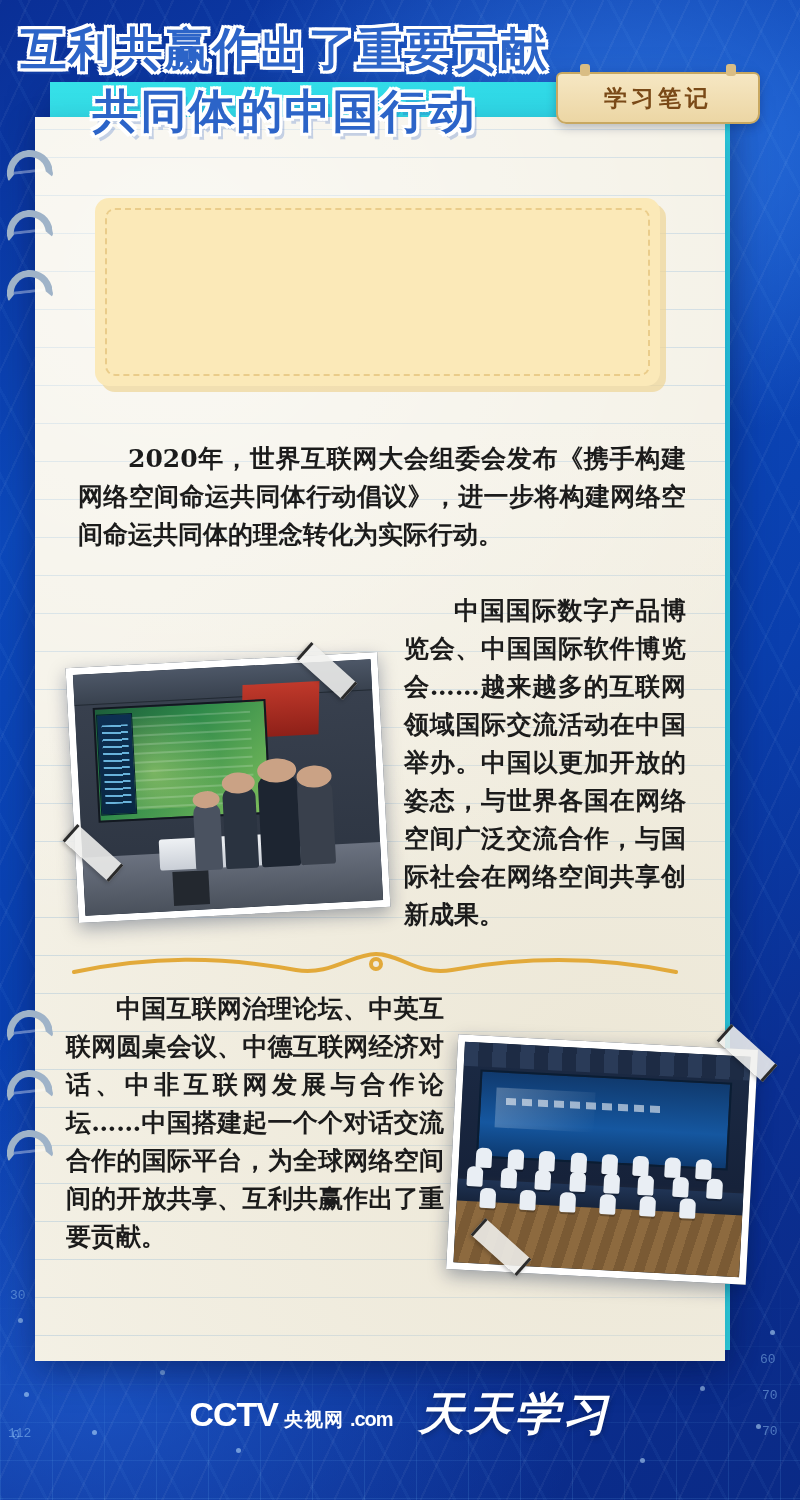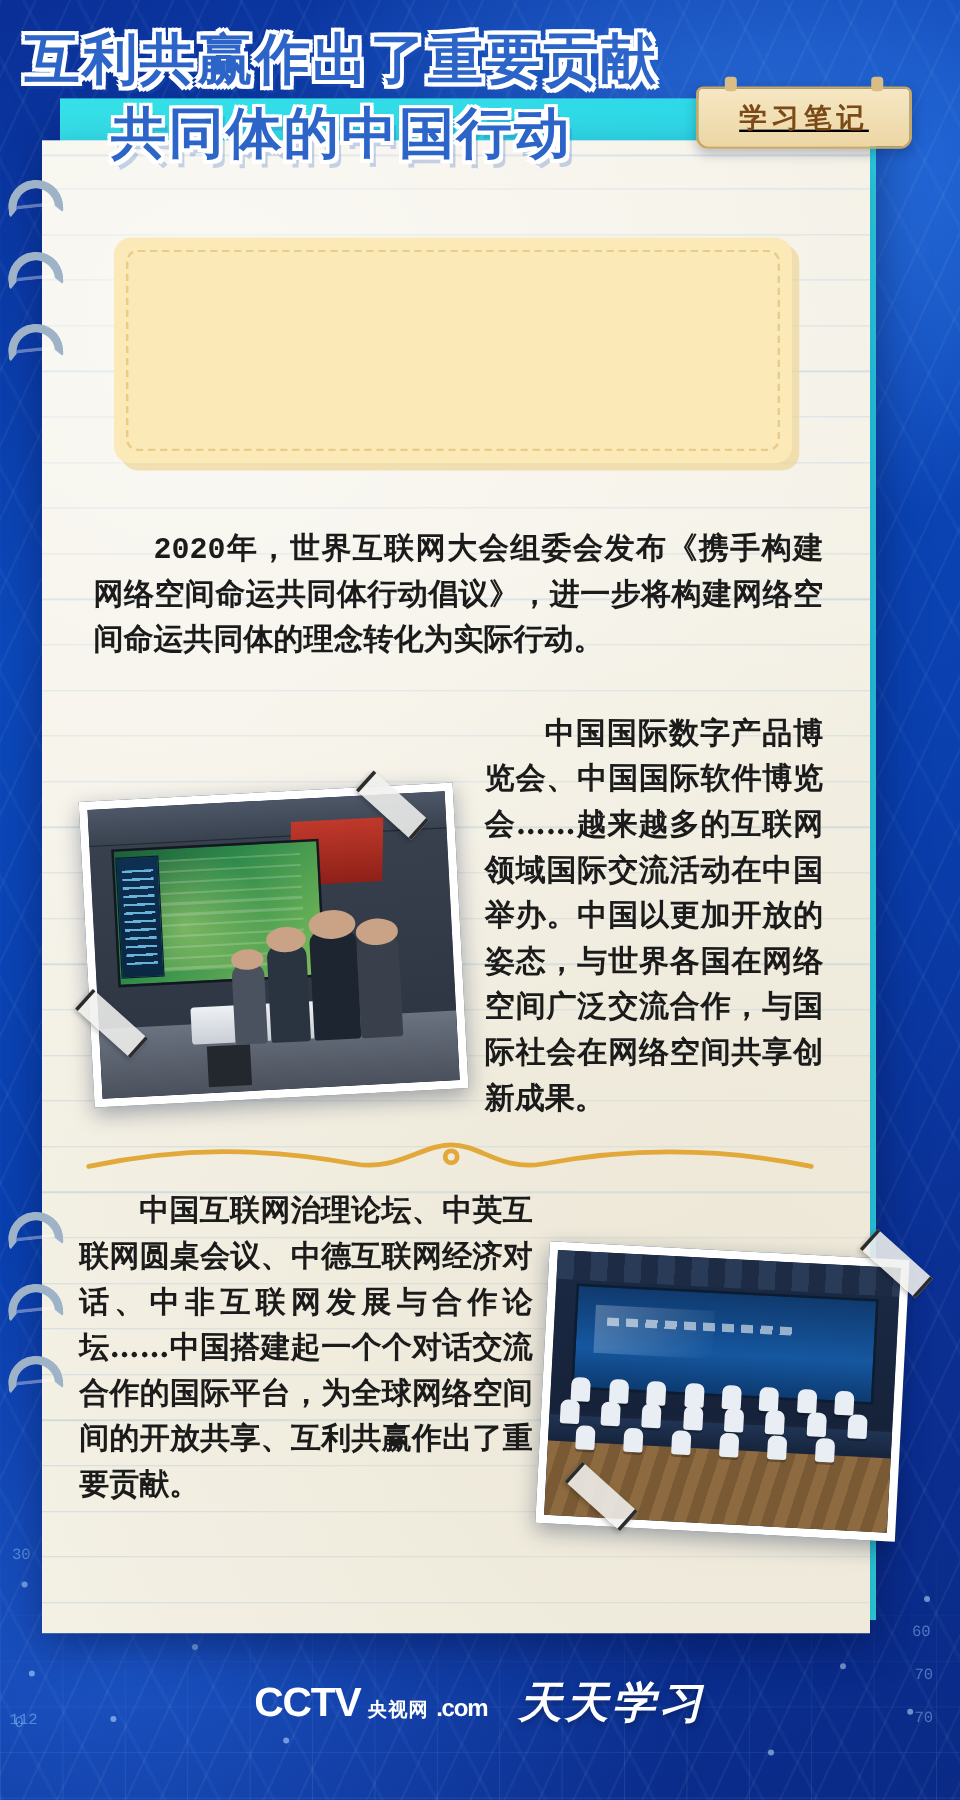--- a/index.html
+++ b/index.html
@@ -79,27 +79,26 @@
     border-radius:30px 30px 6px 6px;
     transform: rotate(-6deg);
     background: transparent;
     box-shadow: inset 0 -3px 0 rgba(255,255,255,.35);
   }
   .rings.lower { top:1010px; }
 
   
   #header-tag {
     position:absolute; right:40px; top:72px;
-    width:180px; height:52px;
+    width:204px; height:52px;
     background: linear-gradient(180deg,#f6e7c3 0%, #ecd6a4 100%);
     border:2px solid #c8a861;
     border-radius:6px 6px 10px 10px;
     display:flex; align-items:center; justify-content:center;
     box-shadow:0 4px 10px rgba(0,20,60,.25);
-    text-decoration:underline;
   }
   #header-tag span {
     color:#7a4a18; font-size:23px; letter-spacing:4px; font-weight:bold;
     font-family:"DejaVu Serif", serif;
   }
   #header-tag:before, #header-tag:after{
     content:""; position:absolute; top:-10px; width:10px; height:12px;
     background:#d9bd84; border-radius:3px;
   }
   #header-tag:before{ left:22px; }
@@ -135,21 +134,21 @@
   .para {
     position:absolute;
     font-family:"DejaVu Serif", serif;
     color:#1b1b1b;
     font-size:25px;
     line-height:38px;
     text-align:justify;
     text-justify:inter-ideograph;
     font-weight:bold;
   }
-  #para1 { left:78px; top:440px; width:608px; text-indent:50px;font-family:Liberation Mono, monospace; }
+  #para1 { left:78px; top:440px; width:608px; text-indent:50px; }
   #para2 { left:404px; top:592px; width:282px; text-indent:50px; font-weight:bold;}
   #para3 { left:66px; top:990px; width:378px; text-indent:50px; }
 
   
   .photo {
     position:absolute;
     border:7px solid #ffffff;
     box-shadow: 0 6px 18px rgba(0,20,60,.35);
     overflow:hidden;
     background:#24303f;
@@ -270,24 +269,24 @@
   
   #footer {
     position:absolute; left:0; bottom:56px; width:100%;
     display:flex; align-items:center; justify-content:center; gap:26px;margin-top:46px;
   }
   #cctv-logo {
     color:#ffffff; font-size:34px; font-weight:bold; letter-spacing:-1px;
     font-family:"Liberation Sans", sans-serif;
     display:flex; align-items:baseline; gap:6px;
   }
-  #cctv-logo .cn { font-size:16px; letter-spacing:1px; }
+  #cctv-logo .cn { font-size:19px; letter-spacing:1px; }
   #cctv-logo .dot { font-size:20px; }
   #slogan {
-    color:#ffffff; font-size:36px; font-weight:bold; letter-spacing:3px;
+    color:#ffffff; font-size:45px; font-weight:bold; letter-spacing:3px;
     font-family:"DejaVu Serif", serif;
     font-style:italic;
     text-shadow:0 2px 6px rgba(0,0,0,.3);
   }
 </style>
 </head>
 <body>
 
 <div id="bg"></div>
 <div class="bg-grid"></div>

